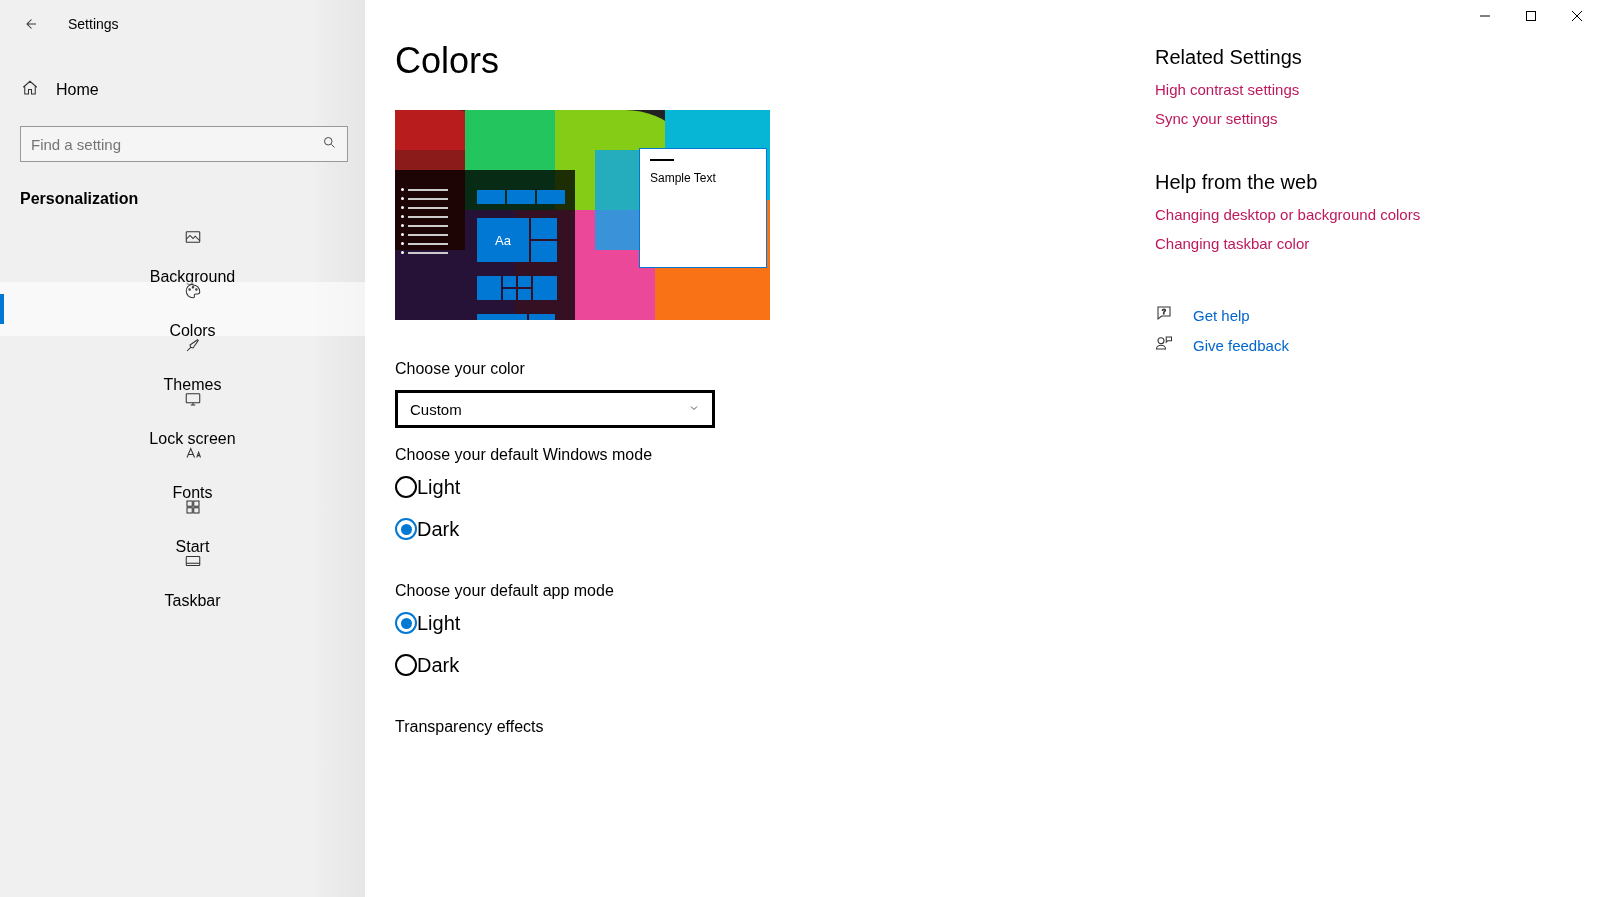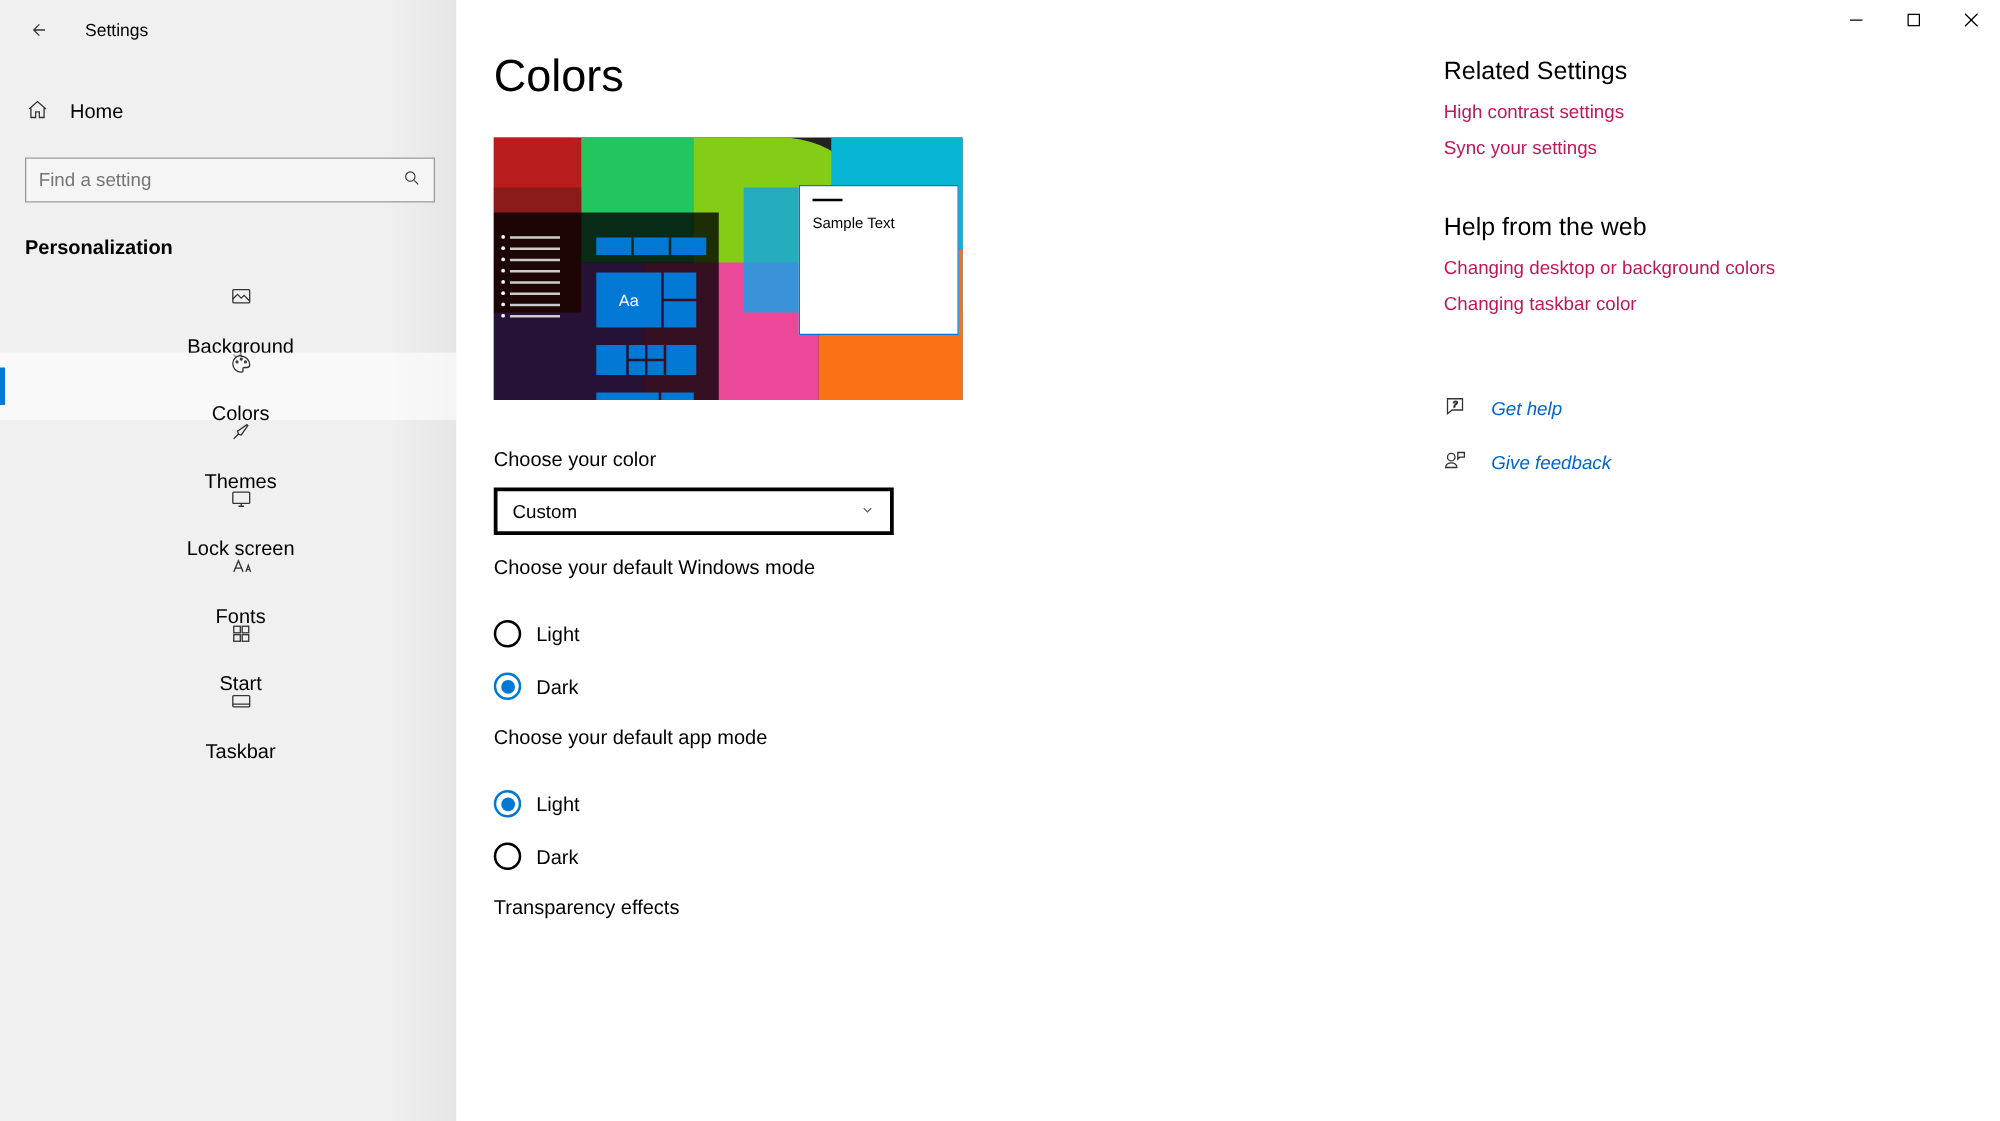--- a/index.html
+++ b/index.html
@@ -72,31 +72,31 @@
 .preview .sample { position:absolute; left:216px; top:38px; width:128px; height:120px; background:#fff; border:1px solid #0078d4; padding:10px;margin-left:28px; }
 .preview .sample .tline{ width:24px; height:2px; background:#000; margin-bottom:10px;}
 .preview .sample .stext{ font-size:12px; }
 
 
 .section-label { font-size: 16px; margin-bottom: 12px; margin-top: 14px; }
 .dropdown { width: 320px; height: 38px; border: 3px solid #000000; background:#fff; display:flex; align-items:center; justify-content:space-between; padding:0 12px; font-size:15px; margin-bottom: 18px; }
 .dropdown .chev{ font-size:12px; color:#555;}
 
 .radio-group { margin-bottom: 22px; }
-.radio-row { display:flex; align-items:flex-end; gap:12px; height:42px; font-size:16px; }
+.radio-row { display:flex; align-items:flex-start; height:42px; font-size:20px; }
 .radio { width:22px; height:22px; border-radius:50%; border:2px solid #000; display:flex; align-items:center; justify-content:center; flex-shrink:0;}
 .radio.checked{ border-color:#0078d4; }
 .radio.checked .inner{ width:11px; height:11px; background:#0078d4; border-radius:50%; }
 
 
 .side-panel { width: 350px; padding-top: 6px; }
 .side-panel h3 { font-size: 20px; font-weight: 400; margin-bottom: 12px; color:#000; }
 .side-panel .link { color:#be185d; font-size:15px; display:block; margin-bottom: 12px; cursor:pointer; }
 .side-panel .spacer { height: 32px; }
-.icon-link { display:flex; align-items:center; gap:18px; margin-top:20px;font-style:italic; }
+.icon-link { display:flex; align-items:center; gap:18px; margin-top:8px; }
 .icon-link .iicon{ width:20px; font-size:16px; color:#333; }
 .icon-link .text{ color:#0066cc; font-size:15px; }
 
 svg.icon-svg { width:18px; height:18px; stroke:#333; fill:none; stroke-width:1.4; }
 
 </style>
 </head>
 <body>
 
 <div class="window">

